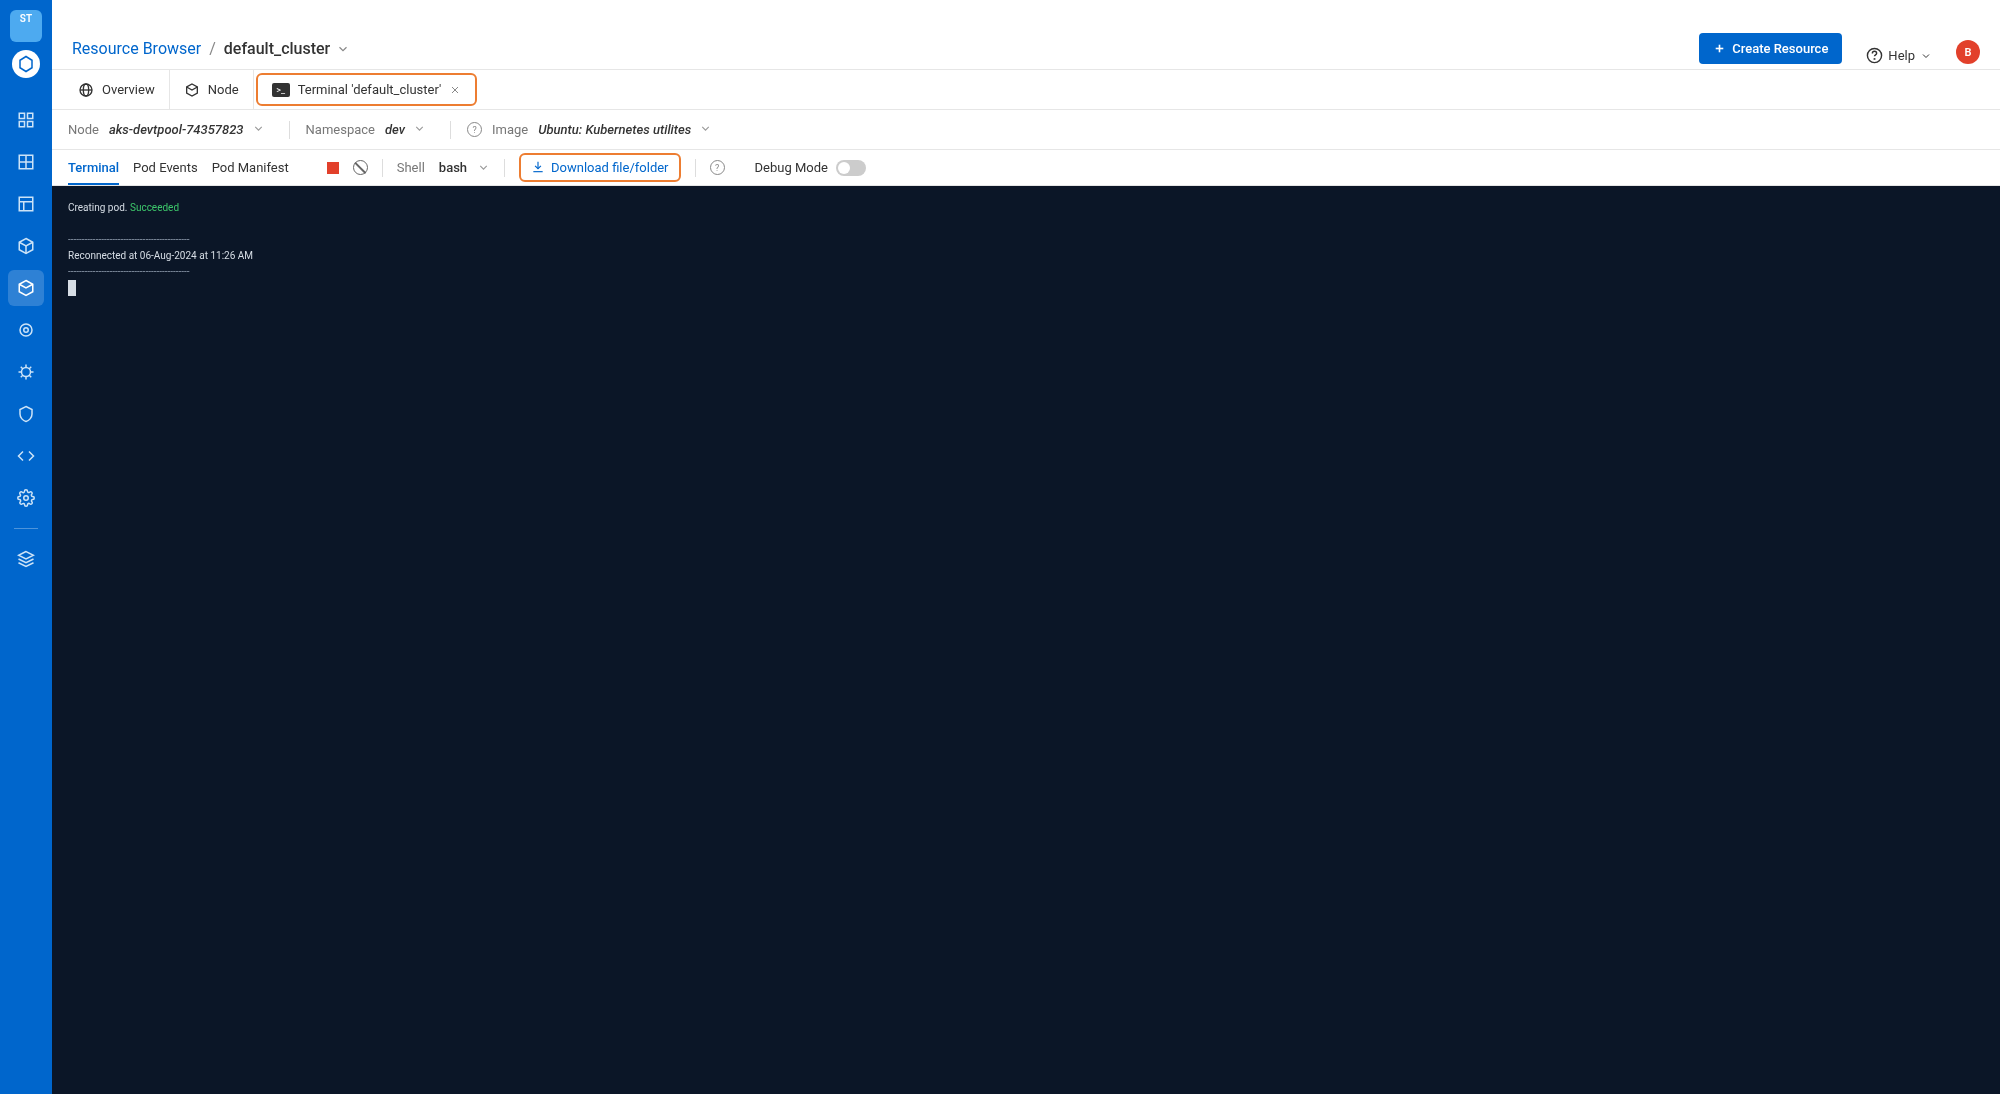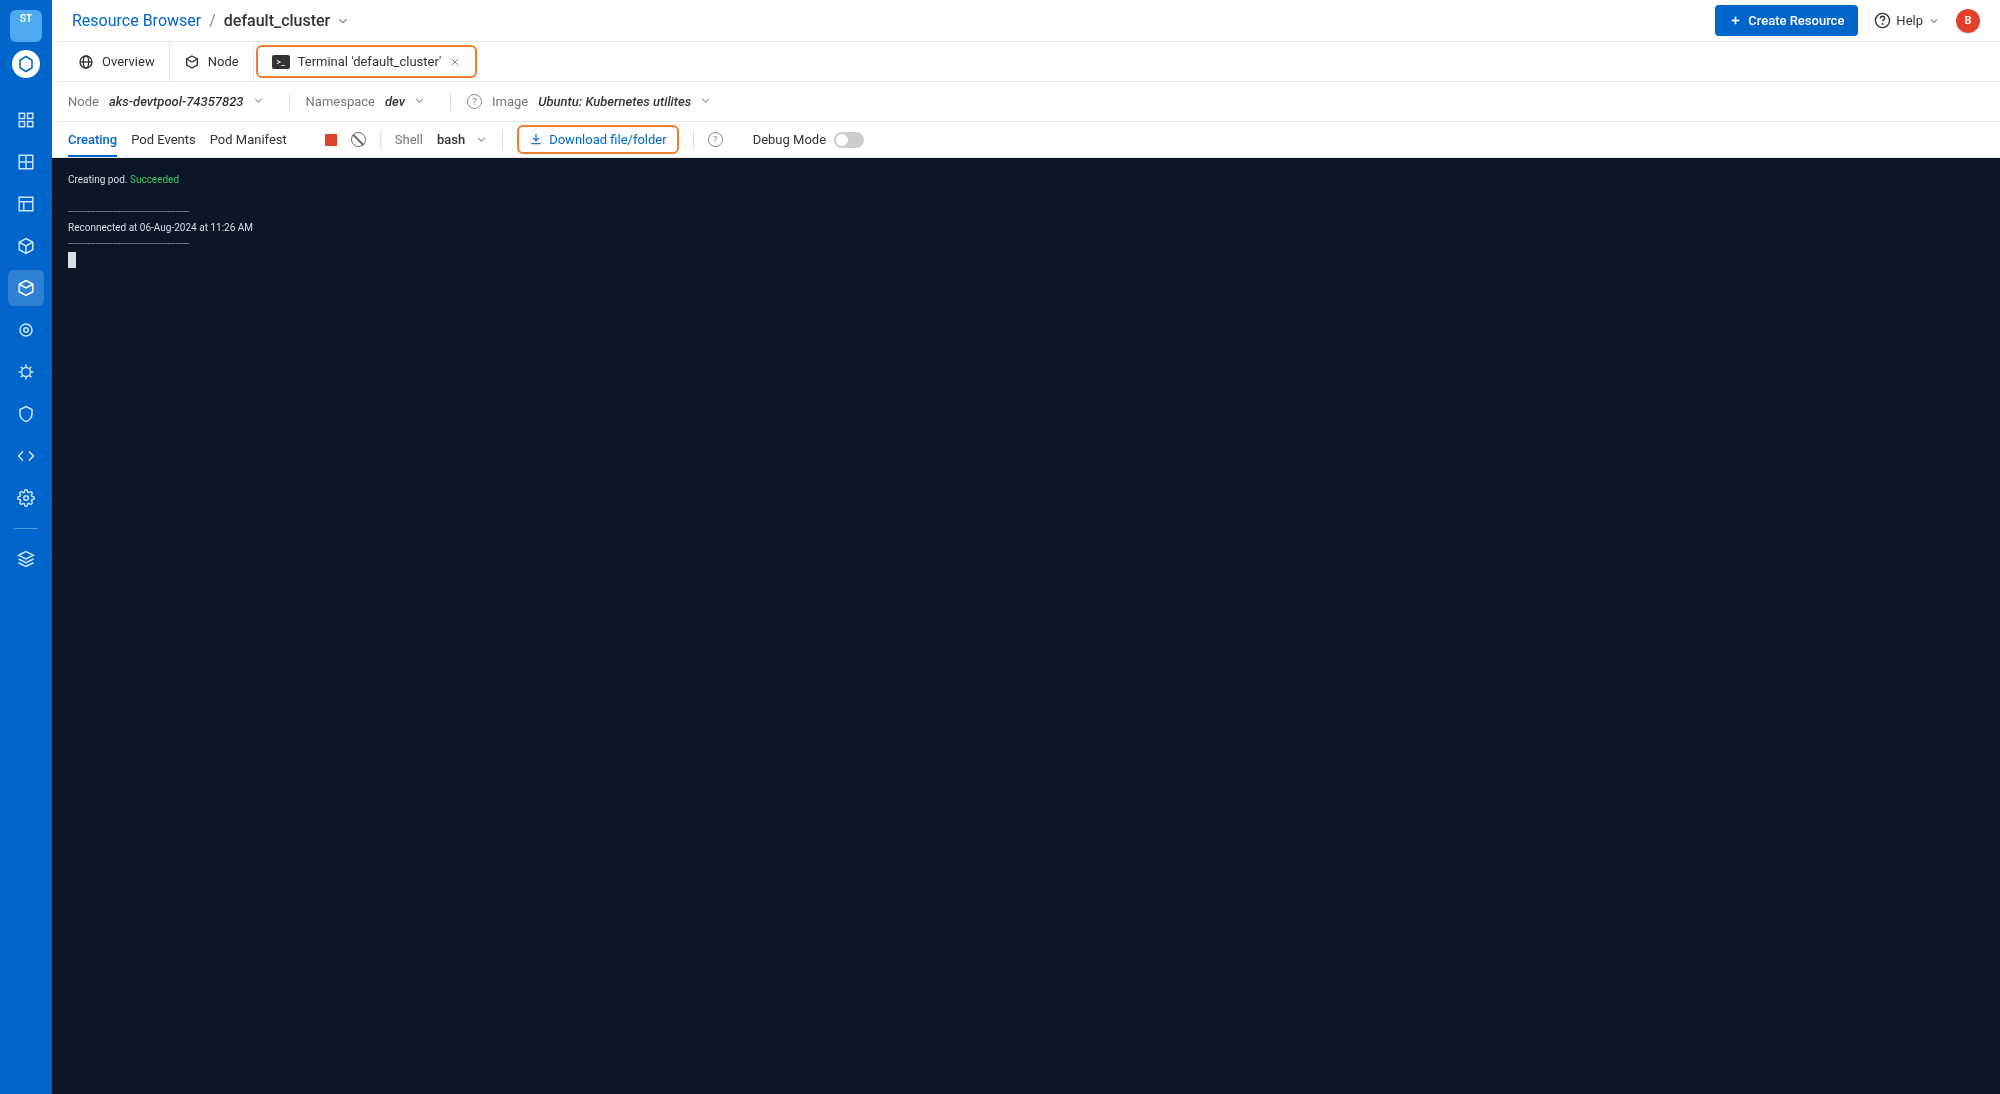--- a/index.html
+++ b/index.html
@@ -8,26 +8,26 @@
 
 .sidebar { width: 52px; background: #0066cc; display: flex; flex-direction: column; align-items: center; padding-top: 10px; gap: 6px; }
 .sidebar .logo { width: 32px; height: 32px; background: #4daaf0; border-radius: 6px; display:flex; align-items:flex-start; justify-content:center; padding-top:3px; color:#fff; font-size:10px; font-weight:600; margin-bottom:2px; }
 .sidebar .logo-sub { width:28px; height:28px; border-radius:50%; background:#fff; display:flex; align-items:center; justify-content:center; margin-bottom:18px; }
 .sidebar .nav-icon { width: 36px; height: 36px; display:flex; align-items:center; justify-content:center; border-radius:6px; cursor:pointer; color:#cce3f7; }
 .sidebar .nav-icon.active { background: rgba(255,255,255,0.18); color:#fff; }
 .sidebar .divider { width:24px; height:1px; background:rgba(255,255,255,0.3); margin:6px 0; }
 
 .main { flex:1; display:flex; flex-direction:column; min-width:0; }
 
-.topbar { height:42px; display:flex; align-items:center; justify-content:space-between; padding:0 20px; border-bottom:1px solid #e6e6e6; }
+.topbar { height:42px; display:flex; align-items:center; justify-content:space-between; padding:0 20px; border-bottom:1px solid #e6e6e6;margin-top:28px; }
 .breadcrumb { display:flex; align-items:center; gap:8px; font-size:16px; }
 .breadcrumb a { color:#0066cc; text-decoration:none; }
 .breadcrumb .sep { color:#888; }
 .breadcrumb .current { color:#333; font-weight:500; display:flex; align-items:center; gap:6px; }
-.top-right { display:flex; align-items:center; gap:16px; }
+.top-right { display:flex; align-items:flex-end; gap:24px; }
 .btn-primary { background:#0066cc; color:#fff; border:none; padding:8px 14px; border-radius:4px; font-size:13px; display:flex; align-items:center; gap:6px; cursor:pointer; font-weight:500; }
 .help { display:flex; align-items:center; gap:5px; font-size:13px; color:#333; cursor:pointer; }
 .avatar { width:24px; height:24px; border-radius:50%; background:#e2402b; color:#fff; display:flex; align-items:center; justify-content:center; font-size:11px; font-weight:600; }
 
 .tabs { height:40px; display:flex; align-items:stretch; border-bottom:1px solid #e6e6e6; padding-left:12px; }
 .tab { display:flex; align-items:center; gap:8px; padding:0 14px; font-size:13px; color:#333; border-right:1px solid #e6e6e6; cursor:pointer; }
 .tab .icon-wrap { display:flex; align-items:center; }
 .tab.active-highlight { border:2px solid #ed7d31; border-radius:6px; margin:3px 2px; }
 .tab .terminal-icon { background:#333; color:#fff; width:18px; height:14px; border-radius:2px; display:flex; align-items:center; justify-content:center; font-size:9px; }
 .tab .close { color:#888; }
@@ -245,21 +245,21 @@
     <span class="label">Image</span>
     <div class="dropdown">
       <span class="value">Ubuntu: Kubernetes utilites</span>
       <svg class="chev" width="13" height="13" viewBox="0 0 24 24" fill="none" stroke="#999" stroke-width="2">
           <polyline points="6 9 12 15 18 9"></polyline>
         </svg>
     </div>
   </div>
 
   <div class="toolbar">
-    <span class="tlink active">Creating</span>
+    <span class="tlink active">Terminal</span>
     <span class="tplain">Pod Events</span>
     <span class="tplain">Pod Manifest</span>
     <span style="width:10px"></span>
     <span class="stop-sq"></span>
     <span class="cancel-circ"></span>
     <div class="vbar"></div>
     <span class="label" style="color:#777">Shell</span>
     <div class="shell-dd">
       <span style="color:#333;font-weight:500">bash</span>
       <svg width="13" height="13" viewBox="0 0 24 24" fill="none" stroke="#999" stroke-width="2">

